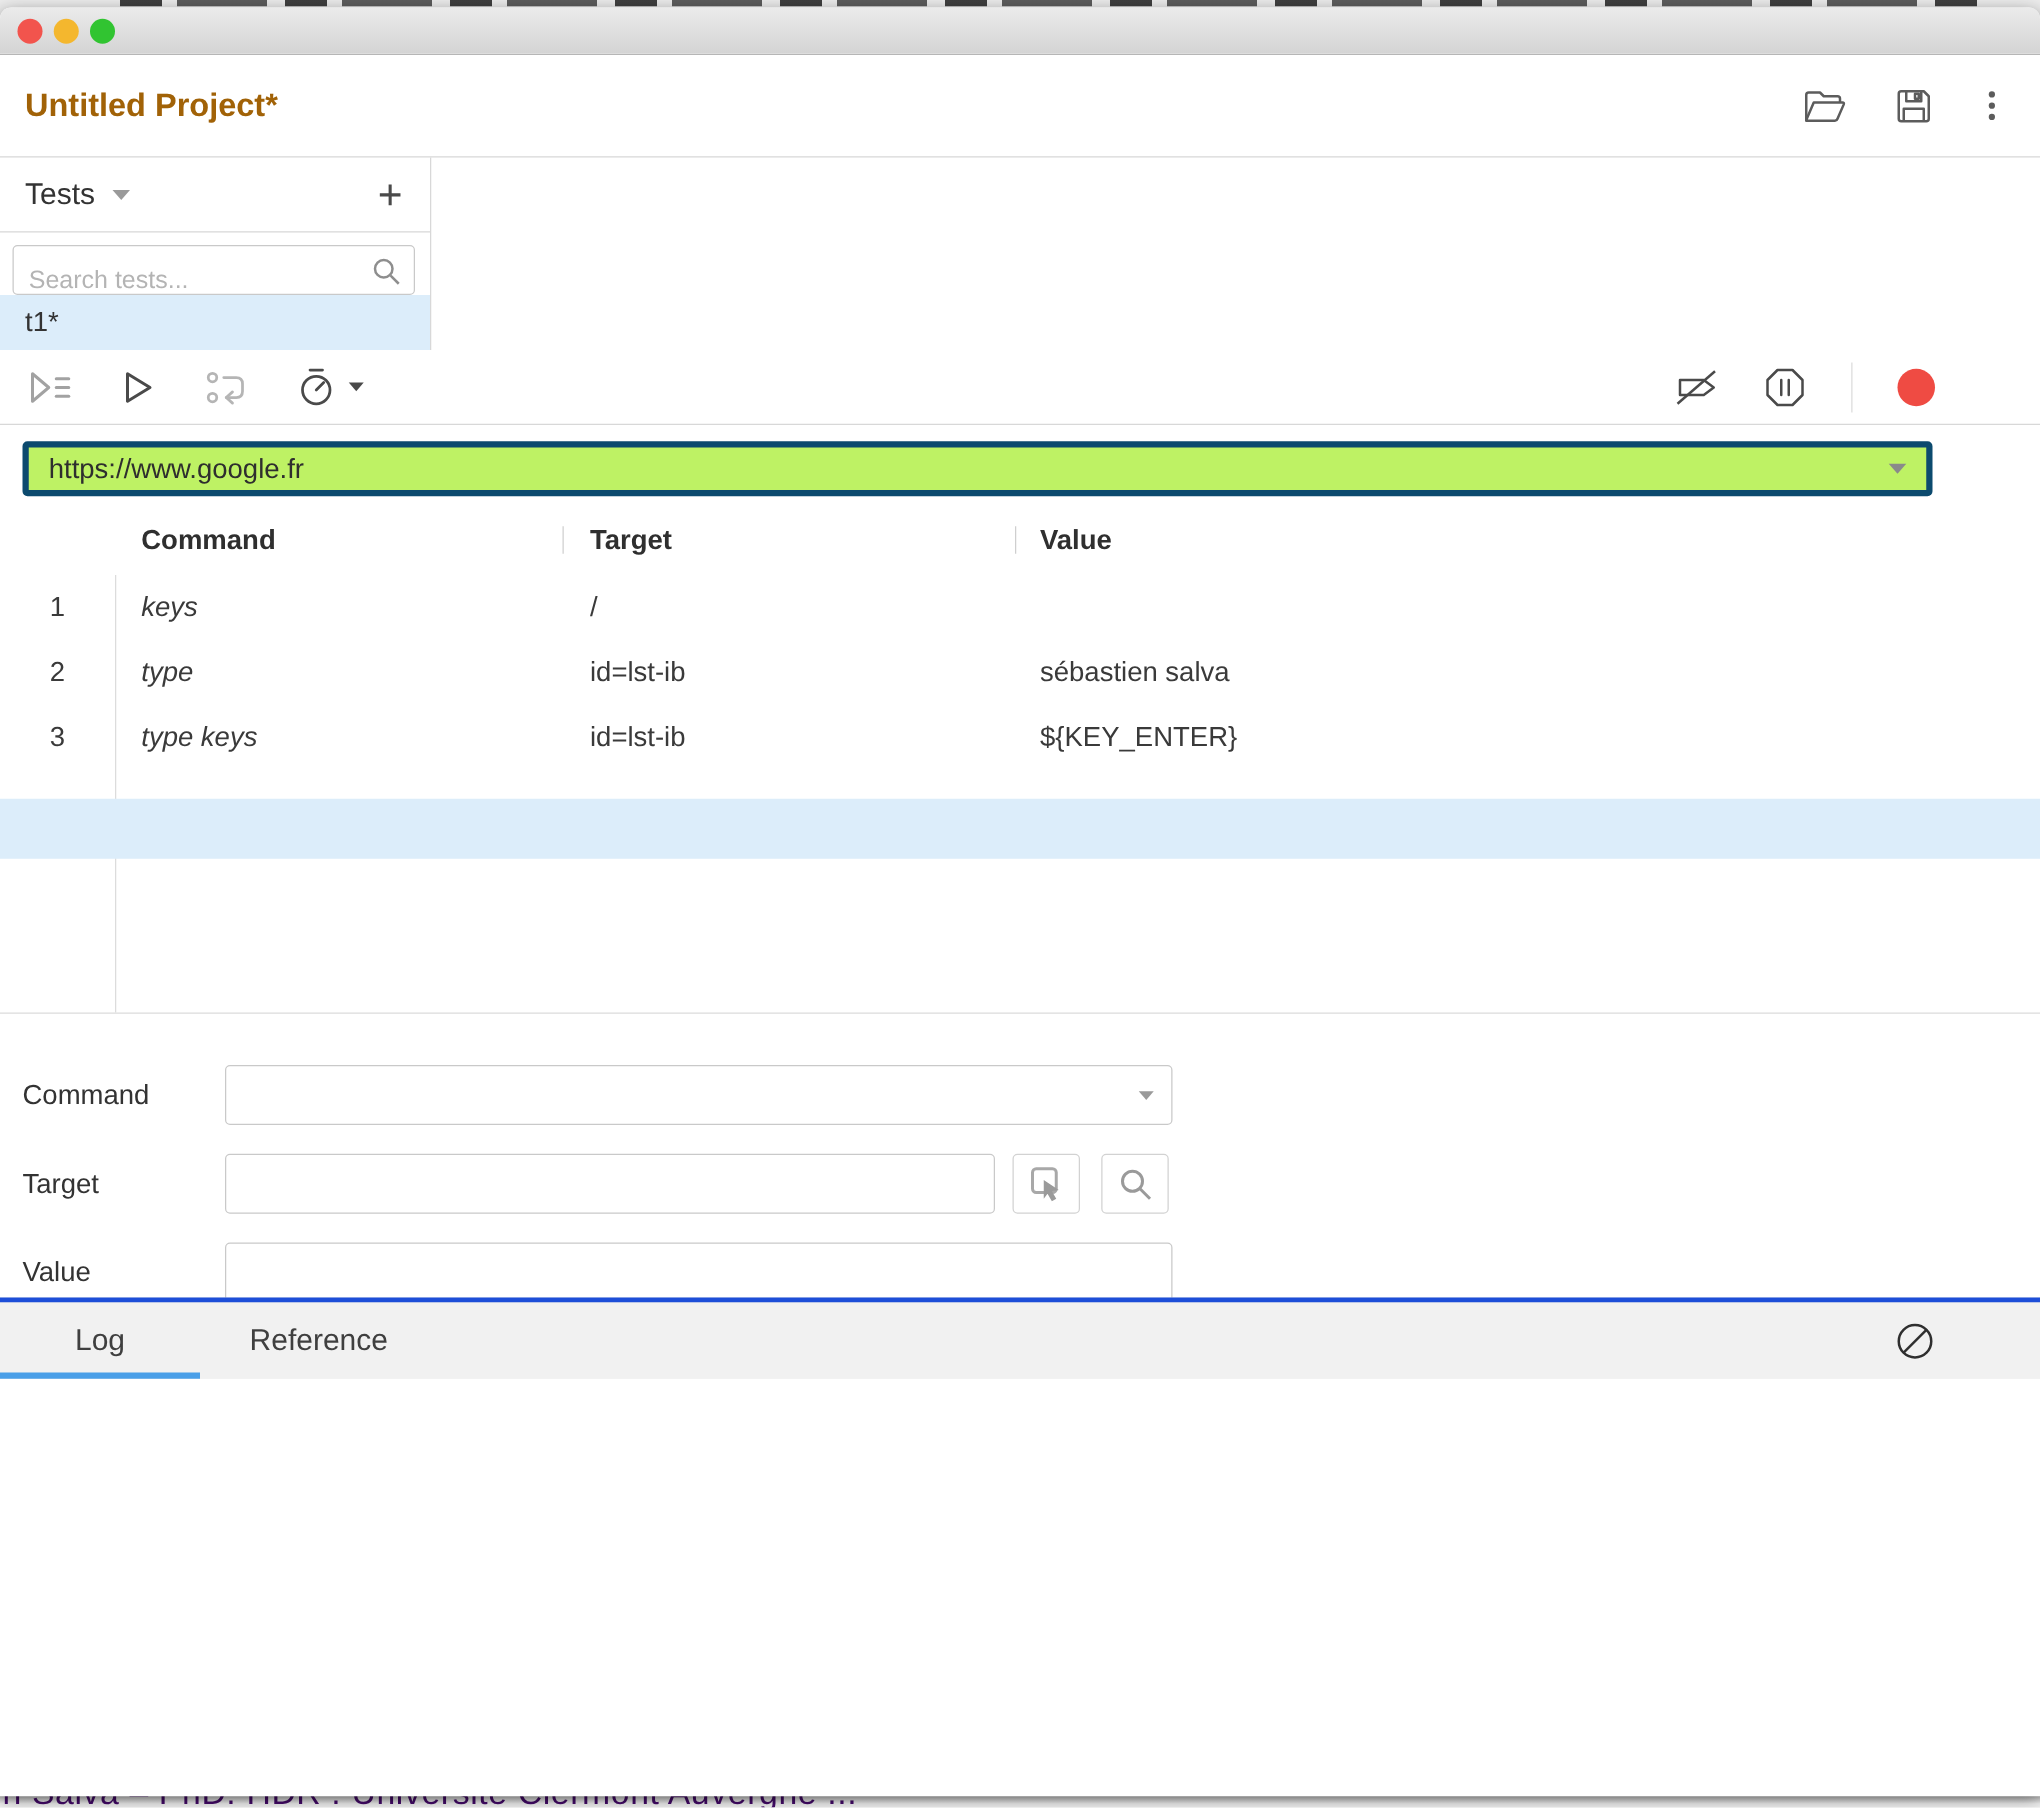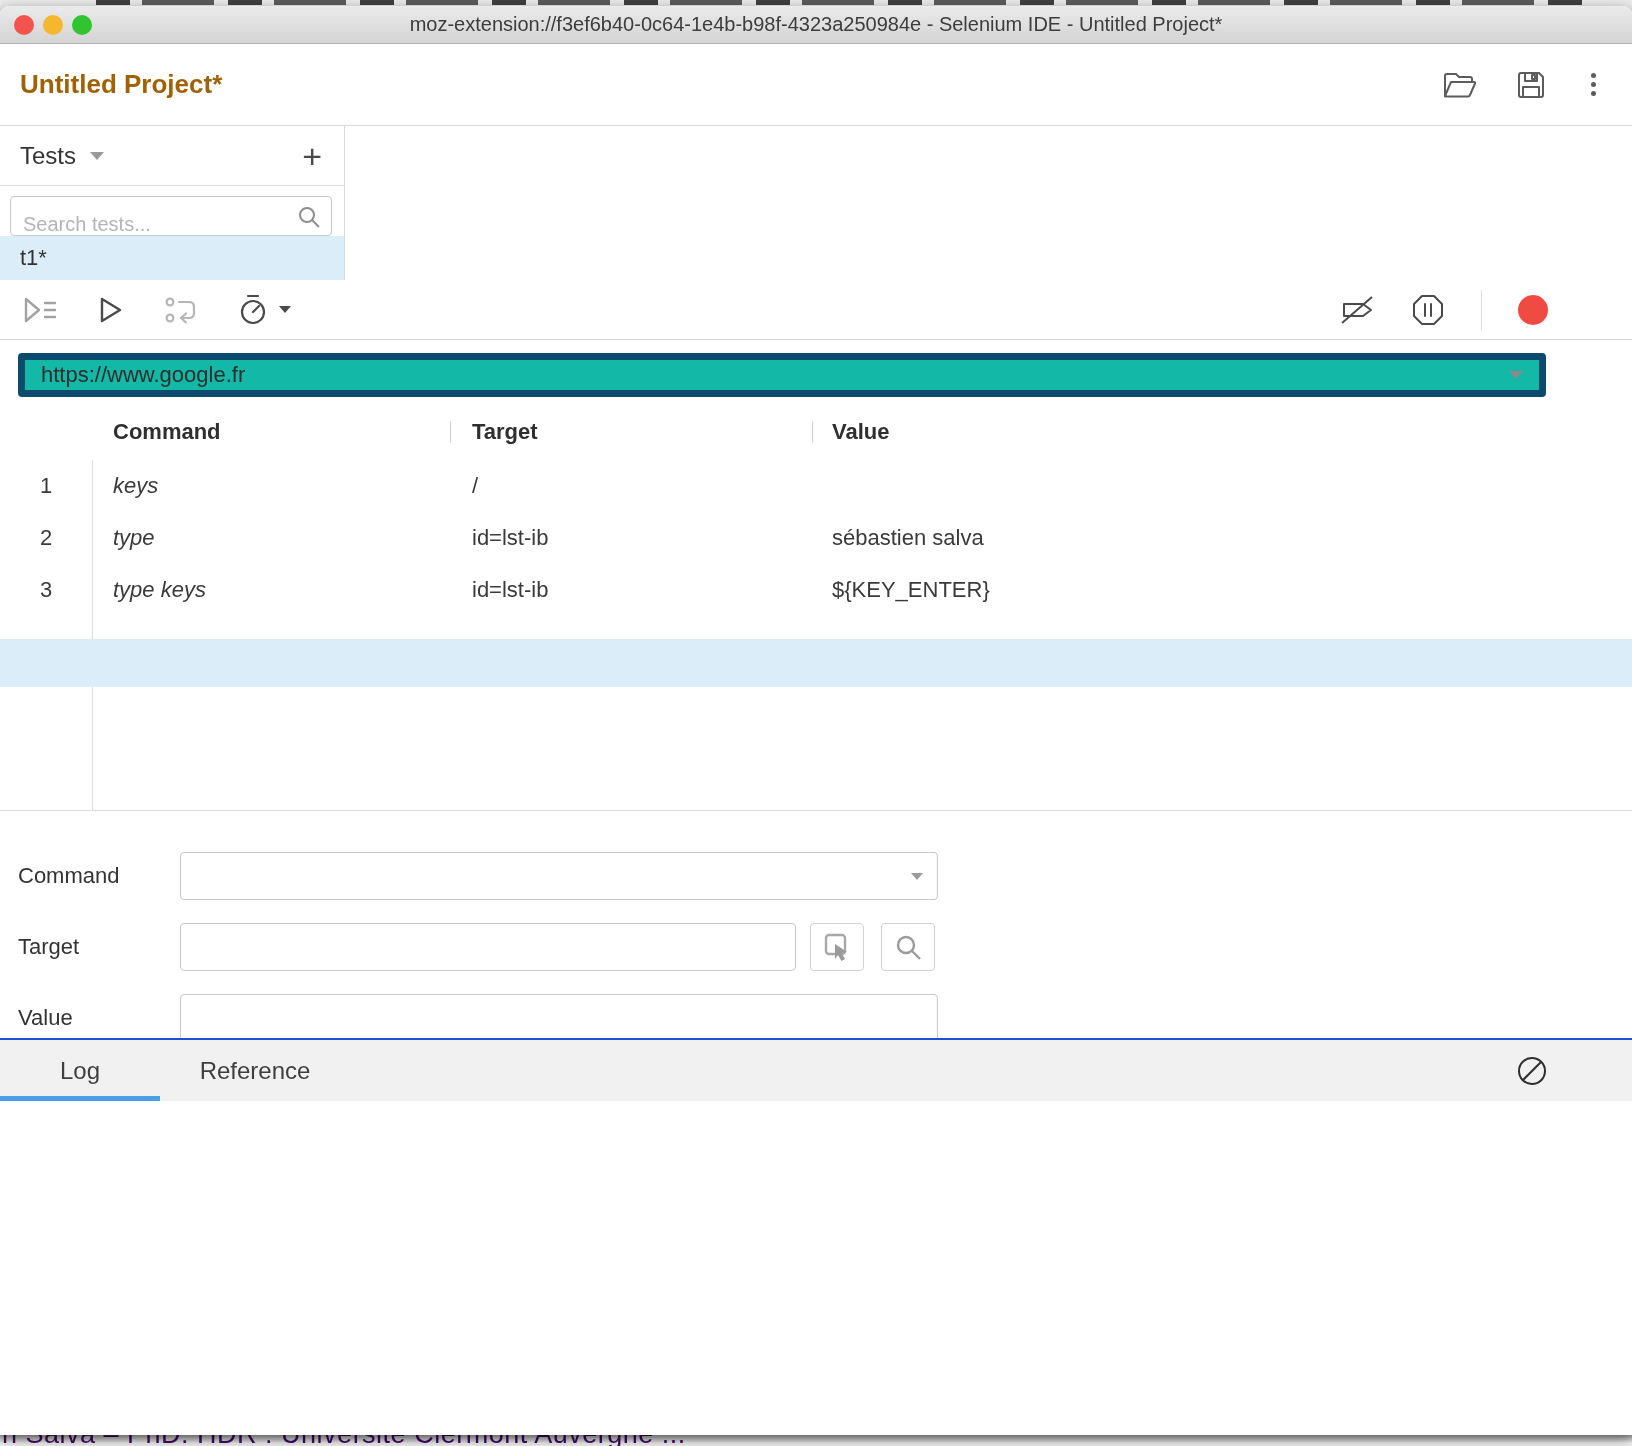--- a/index.html
+++ b/index.html
@@ -94,21 +94,21 @@
   .tb-left { display:flex; align-items:center; gap:38px; }
   .speed-group { display:flex; align-items:center; gap:9px; }
   .speed-group .caret-down { border-left-width:6px; border-right-width:6px; border-top-width:7px; border-top-color:#4a4a4a; }
   .tb-right { margin-left:auto; display:flex; align-items:center; gap:34px; }
   .tb-divider { width:1px; height:40px; background:#dcdcdc; margin:0 2px; }
   .record-dot { width:30px; height:30px; border-radius:50%; }
 
   
   .url-select {
     margin:13px 86px 0 18px; height:44px;
-    border:7px solid #0c4a6e; border-radius:4px; background:#14b8a6;
+    border:5px solid #0c4a6e; border-radius:4px; background:#bef264;
     display:flex; align-items:center; padding:0 16px; cursor:pointer;
   }
   .url-select .url-text { font-size:22px; color:#2e2e2e; }
   .url-select .caret-down { margin-left:auto; border-top-color:#8a8a8a; }
 
   
   .cmd-table { margin-top:7px; border-bottom:1px solid #dcdcdc; }
   .thead { display:flex; height:56px; align-items:center; }
   .tbody { position:relative; height:350px; }
   .tbody::before { content:""; position:absolute; left:92px; top:0; bottom:0; width:1px; background:#dcdcdc; }
@@ -137,21 +137,21 @@
   .fselect .caret-down { margin-left:auto; border-left-width:6px; border-right-width:6px; border-top-width:7px; border-top-color:#9a9a9a; }
   .finput.wide { width:758px; }
   .finput.short { width:616px; }
   .sq-btn {
     width:54px; height:48px; border:1px solid #d2d2d2; border-radius:4px; background:#fff;
     display:flex; align-items:center; justify-content:center; cursor:pointer;
   }
   .target-btns { display:flex; gap:17px; margin-left:14px; }
 
   
-  .bottom-panel { position:absolute; top:1032px; left:0; right:0; height:313px; border-top:2px solid #1d4ed8; background:#e5e5e5; }
+  .bottom-panel { position:absolute; top:1032px; left:0; right:0; height:313px; border-top:4px solid #1d4ed8; background:#e5e5e5; }
   .tab-bar { height:61px; background:#f1f1f1; display:flex; align-items:stretch; }
   .tab { width:160px; display:flex; align-items:center; justify-content:center; font-size:24px; color:#3f3f3f; position:relative; cursor:pointer; }
   .tab.wide { width:190px; }
   .tab.active::after { content:""; position:absolute; left:0; right:0; bottom:0; height:5px; background:#4a9fe8; }
   .clear-log { margin-left:auto; margin-right:84px; align-self:center; background:none; border:none; cursor:pointer; display:flex; }
   .panel-content { height:334px; background:#fff; }
 
   svg { display:block; }
 </style>
 </head>
@@ -166,21 +166,20 @@
 </div>
 
 <div class="window">
 
   <div class="titlebar">
     <div class="traffic">
       <span class="light" style="background:#f2544d;"></span>
       <span class="light" style="background:#f4b72e;"></span>
       <span class="light" style="background:#31c431;"></span>
     </div>
-    <span class="titlebar-title">moz-extension://f3ef6b40-0c64-1e4b-b98f-4323a250984e - Selenium IDE - Untitled Project*</span>
   </div>
 
   <div class="app-header">
     <span class="project-title">Untitled Project*</span>
     <div class="header-actions">
       <button class="icon-btn" title="Open project">
         <svg width="36" height="32" viewBox="0 0 36 32" fill="none" stroke="#5c5c5c" stroke-width="2" stroke-linejoin="round">
           <path d="M4 27 V7 q0-2 2-2 h9 l3 3 h11 q2 0 2 2 v3"></path>
           <path d="M4 27 L10 13 h23 q1.5 0 1 1.5 L29 26 q-.5 1.5-2 1.5 H4 Z"></path>
         </svg>

